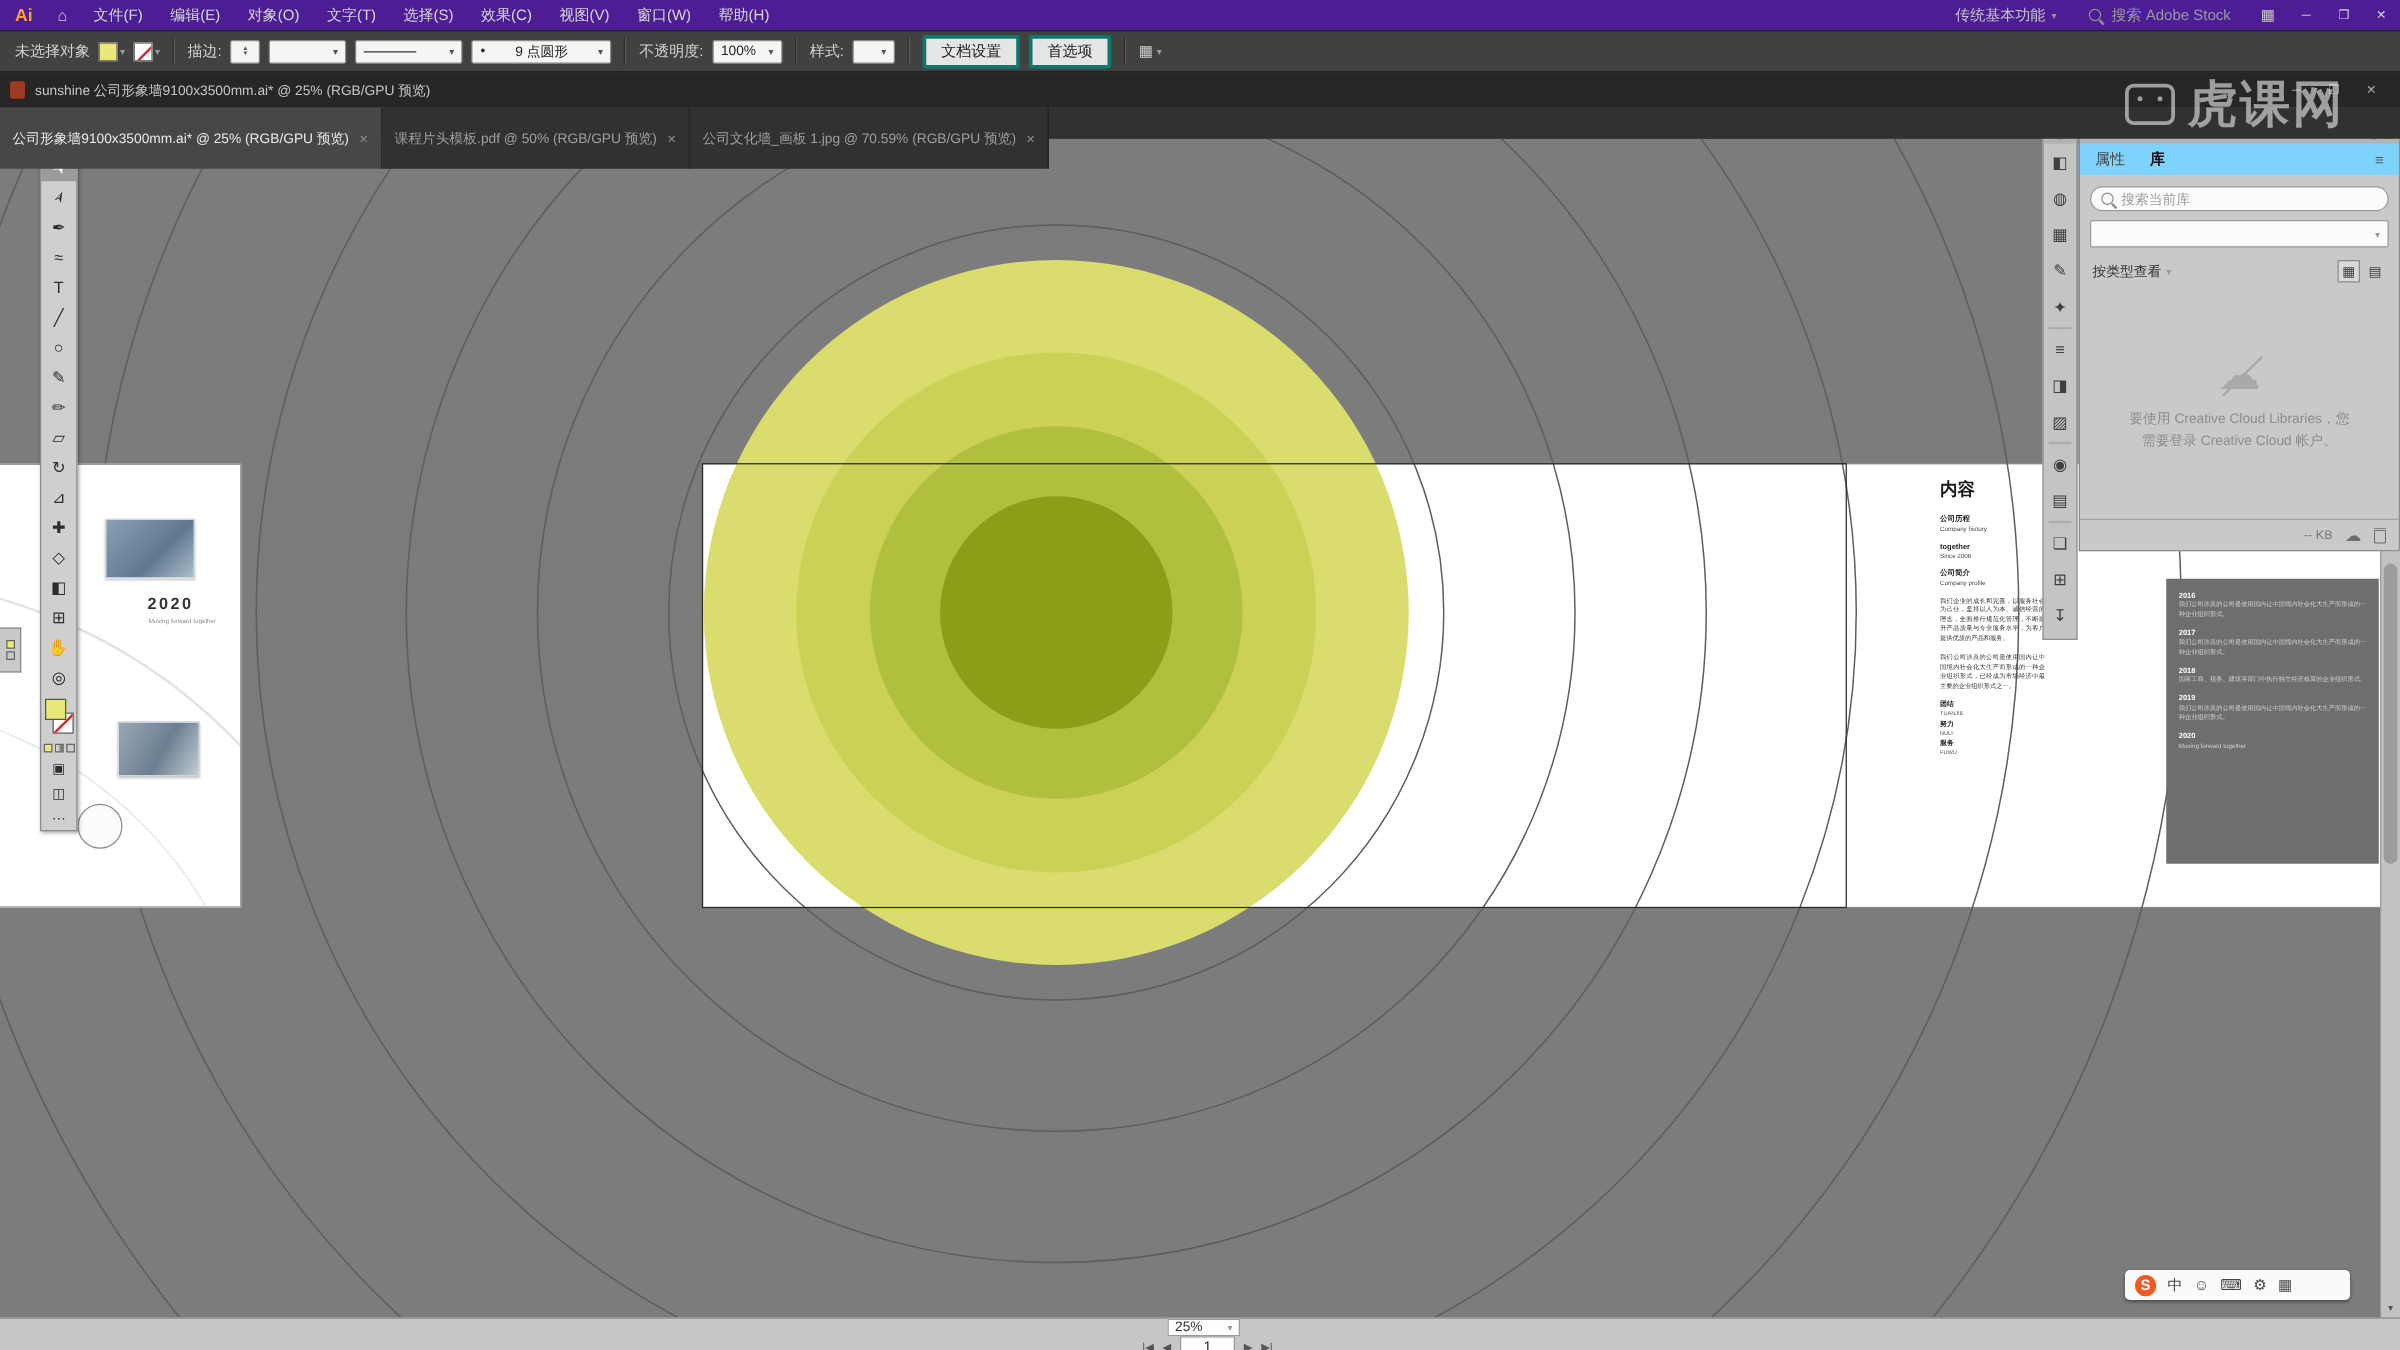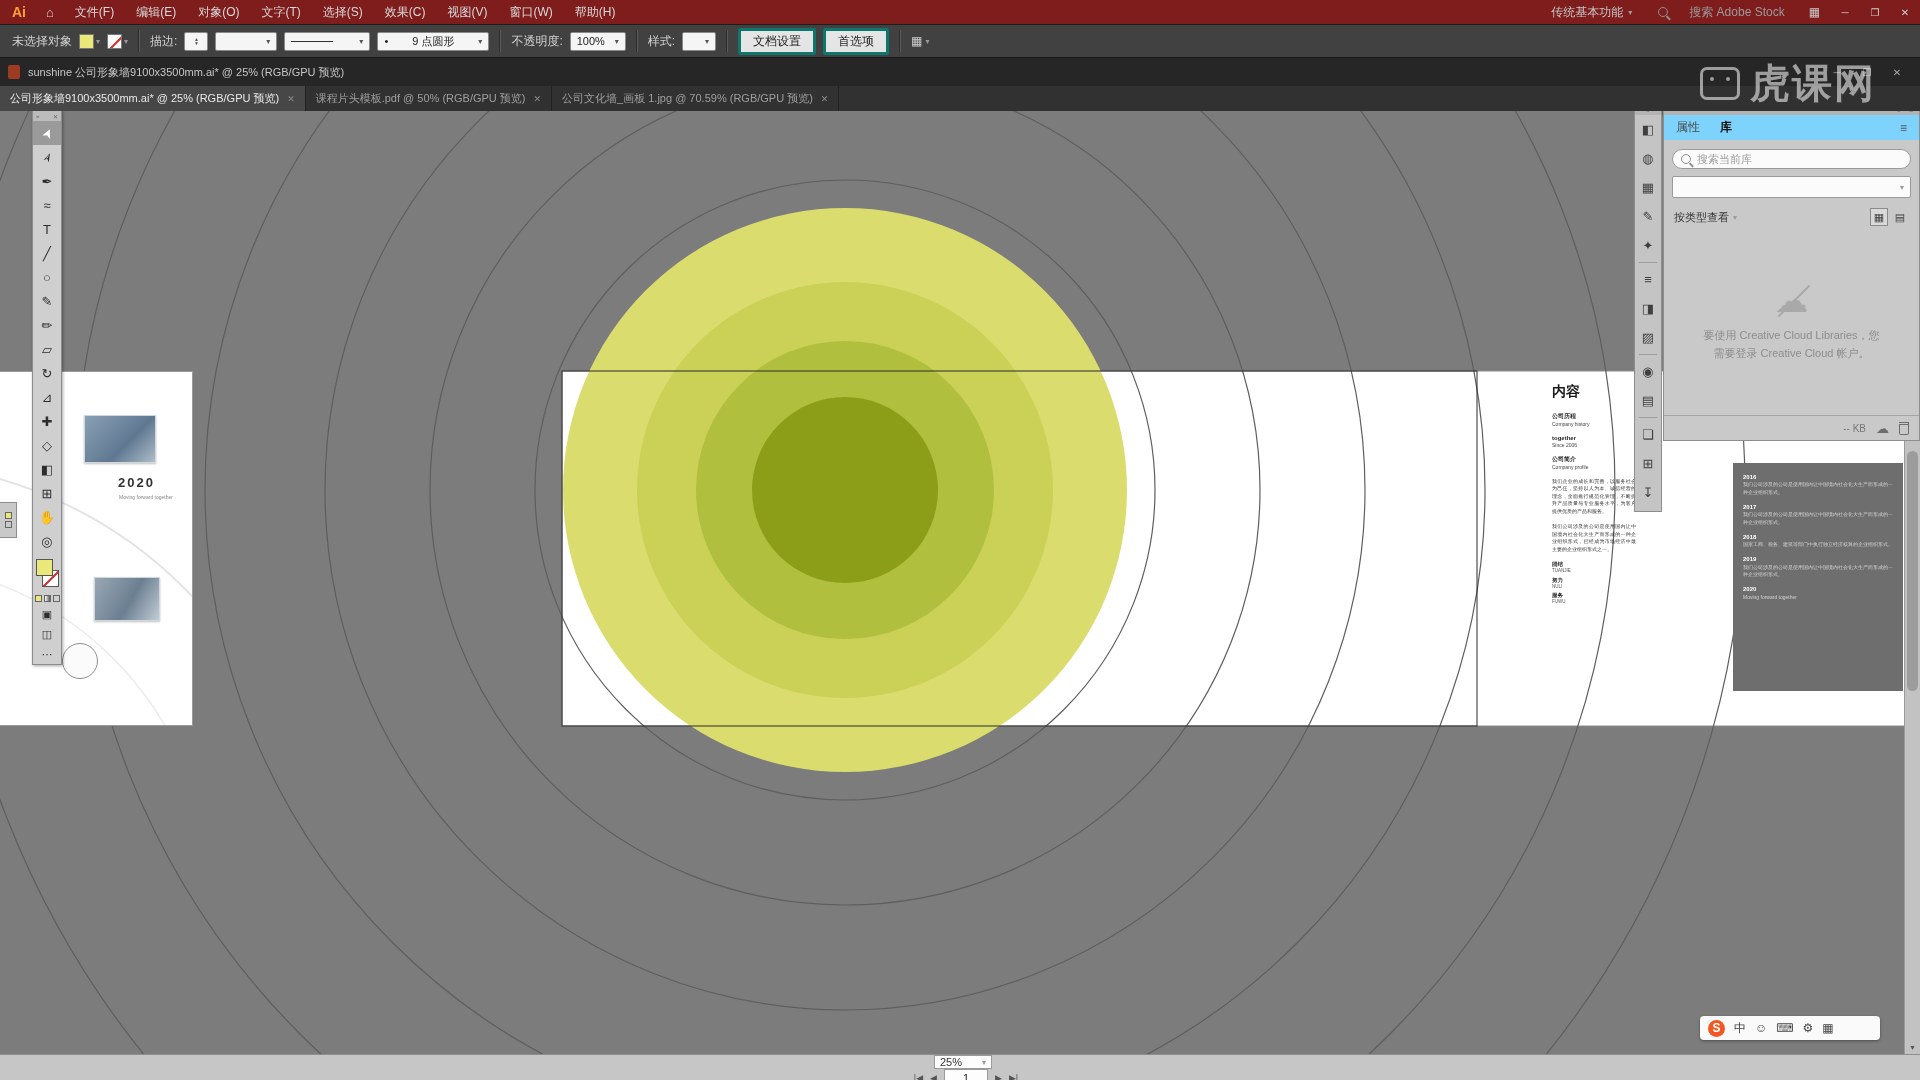--- a/index.html
+++ b/index.html
@@ -1,27 +1,27 @@
 <!DOCTYPE html>
 <html><head>
 <meta charset="utf-8">
 <style>
   html,body{margin:0;padding:0;background:#555;}
   #app{position:relative;width:1920px;height:1080px;overflow:hidden;
        font-family:"Liberation Sans",sans-serif;-webkit-font-smoothing:antialiased;}
 
   
-  #menubar{position:absolute;left:0;top:0;width:1920px;height:24px;background:#7f1d1d;
+  #menubar{position:absolute;left:0;top:0;width:1920px;height:24px;background:#4c1d95;
            display:flex;align-items:center;font-size:12px;color:#d8d8d8;z-index:20;}
   #ai-logo{color:#ff9f33;font-weight:bold;font-size:14px;padding:0 10px 0 12px;}
   .home-ic{padding:0 10px;font-size:13px;color:#d0d0d0;}
   .menu-item{padding:16px 11px;height:24px;display:flex;align-items:center;color:#d8d8d8;cursor:default;}
   .mb-spacer{flex:1;}
   .workspace{display:flex;align-items:center;gap:5px;color:#c6c6c6;padding:0 12px;}
-  .stock-search{display:flex;align-items:center;gap:21px;color:#9a9a9a;padding:0 14px;}
+  .stock-search{display:flex;align-items:center;gap:8px;color:#9a9a9a;padding:0 14px;}
   .mag{width:8px;height:8px;border:1.5px solid #8f8f8f;border-radius:50%;position:relative;display:inline-block;}
   .mag::after{content:"";position:absolute;width:5px;height:1.5px;background:#8f8f8f;
               transform:rotate(45deg);right:-4px;bottom:-2px;}
   .apps-ic{padding:0 10px;color:#c9c9c9;}
   .win-btn{width:30px;height:24px;display:flex;align-items:center;justify-content:center;
            font-size:10px;color:#cfcfcf;}
   .chev{font-size:8px;color:#9a9a9a;}
 
   
   #controlbar{position:absolute;left:0;top:24px;width:1920px;height:34px;background:#414141;
@@ -48,21 +48,21 @@
   #titlebar{position:absolute;left:0;top:58px;width:1920px;height:28px;background:#262626;
             display:flex;align-items:center;padding:0 8px;font-size:11px;color:#c6c6c6;
             box-sizing:border-box;z-index:20;}
   .doc-ic{width:12px;height:14px;background:#9d3b22;border-radius:2px;margin-right:8px;}
   #titlebar .win-btn{height:28px;color:#a8a8a8;}
   .tb-right{margin-left:auto;display:flex;}
 
   
   #tabbar{position:absolute;left:0;top:86px;width:1920px;height:25px;background:#313131;
           display:flex;font-size:11px;z-index:20;}
-  .tab{height:25px;display:flex;align-items:center;padding:0 10px;background:#313131;
+  .tab{height:25px;display:flex;align-items:center;padding:12px 10px;background:#313131;
        color:#9f9f9f;border-right:1px solid #212121;gap:8px;white-space:nowrap;}
   .tab.active{background:#474747;color:#e9e9e9;}
   .tab-close{font-size:9px;color:#8b8b8b;}
 
   
   #canvas{position:absolute;left:0;top:111px;width:1920px;height:943px;background:#7c7c7c;
           overflow:hidden;z-index:1;}
   #canvas-art{position:absolute;left:0;top:0;}
 
   

